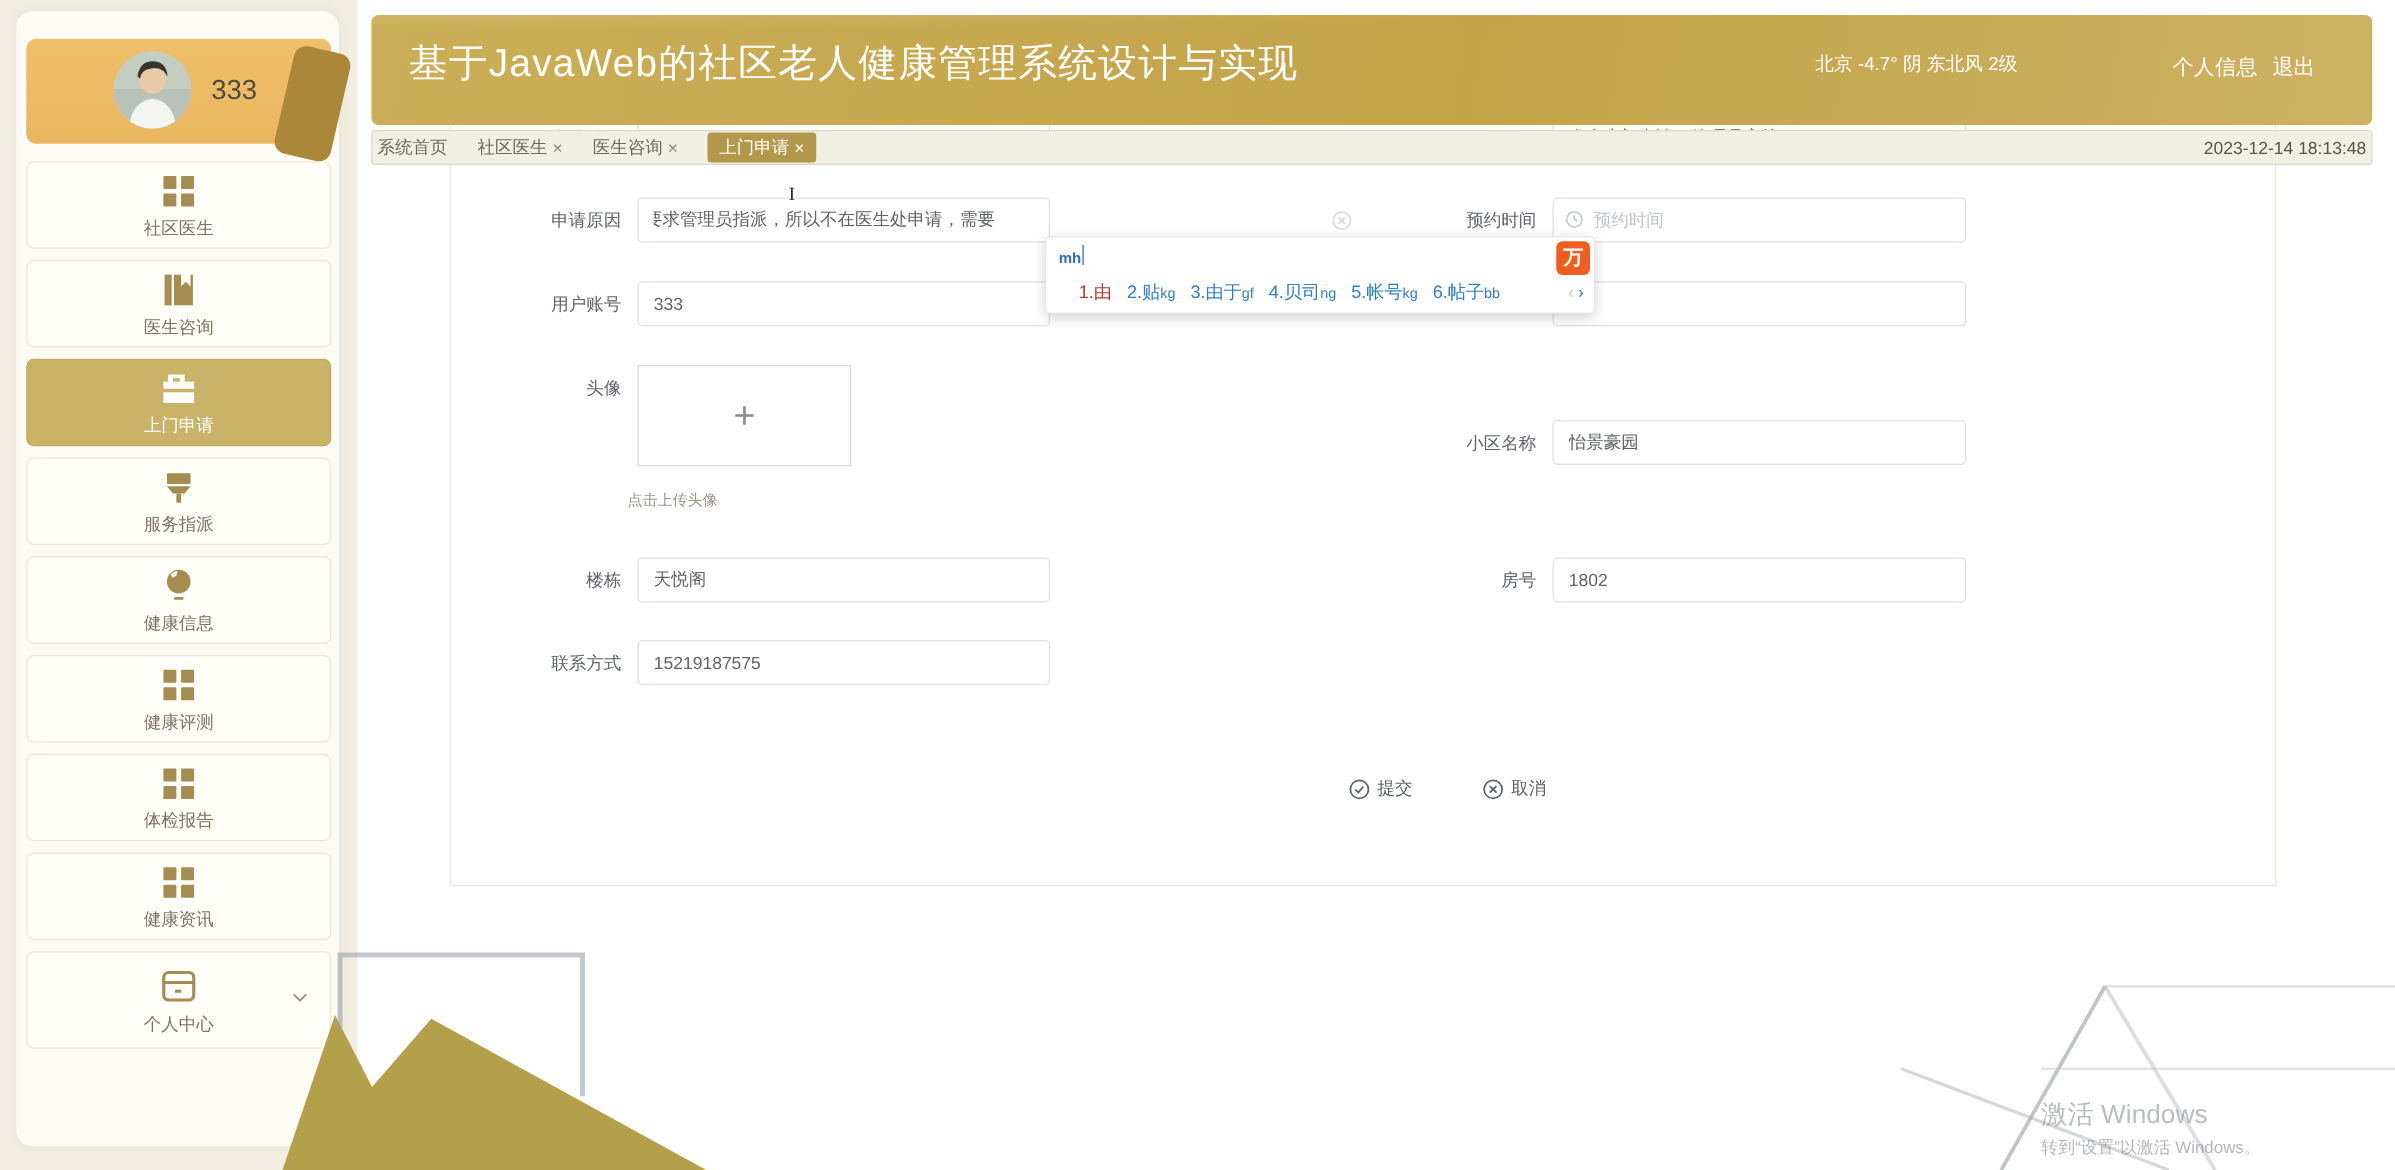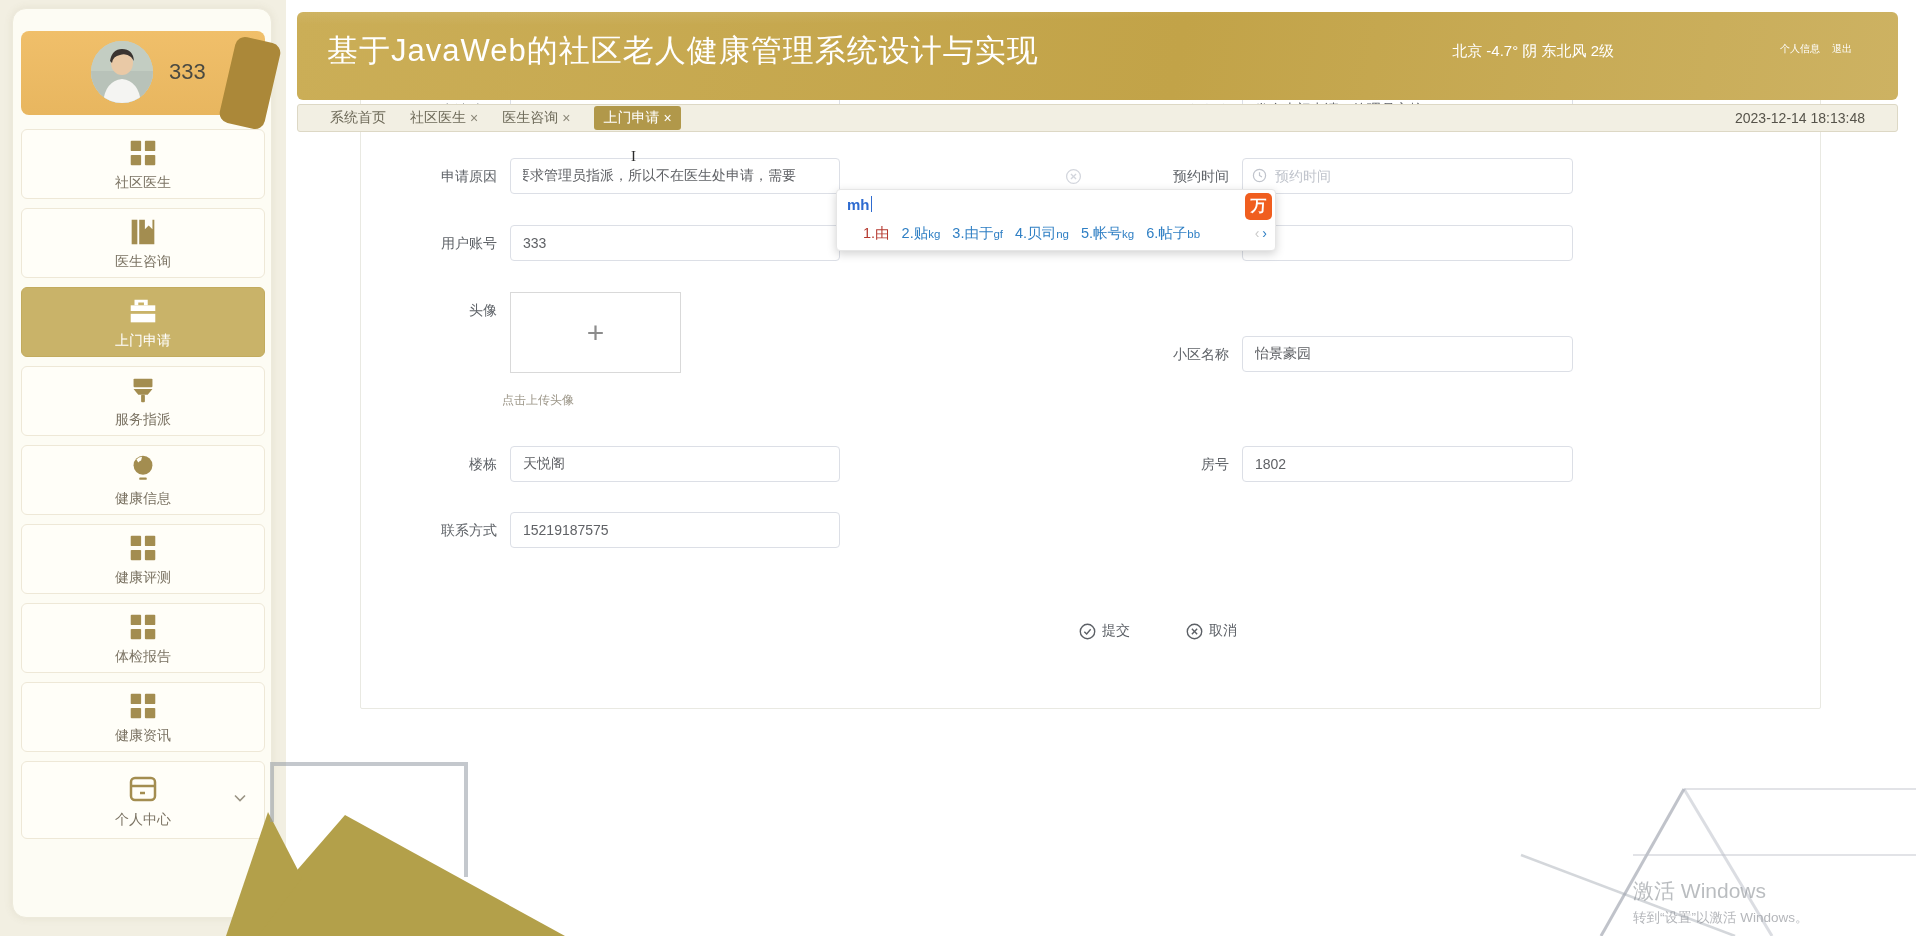--- a/index.html
+++ b/index.html
@@ -30,26 +30,26 @@
   .chev{position:absolute;right:16px;top:28px;color:#9a9484;}
 
   
   .topbar{position:absolute;left:297px;top:12px;width:1601px;height:88px;border-radius:6px;z-index:2;
     background:
       radial-gradient(120% 95% at 16% -40%, rgba(255,255,255,.30), rgba(255,255,255,0) 58%),
       radial-gradient(150% 130% at 88% 175%, rgba(255,252,235,.30), rgba(255,255,255,0) 55%),
       linear-gradient(100deg,#cbae57,#c2a348 55%,#cdb262);}
   .app-title{position:absolute;left:30px;top:18px;margin:0;font-size:31px;font-weight:500;color:#fff;letter-spacing:1px;}
   .weather{position:absolute;right:284px;top:30px;font-size:15px;color:#fff;}
-  .hlinks{position:absolute;right:46px;top:30px;font-size:10px;color:#fff;display:flex;gap:12px;}
+  .hlinks{position:absolute;right:46px;top:30px;font-size:17px;color:#fff;display:flex;gap:12px;}
   .hlinks span{cursor:pointer;}
 
   
   .tabbar{position:absolute;left:297px;top:104px;width:1601px;height:28px;background:#f2efe3;border:1px solid #ddd8c5;
-          border-radius:3px;display:flex;align-items:center;padding:0 32px;gap:24px;font-size:14px;color:#6e6a59;z-index:2;}
+          border-radius:3px;display:flex;align-items:center;padding:0 4px;gap:24px;font-size:14px;color:#6e6a59;z-index:2;}
   .tab{display:flex;align-items:center;gap:4px;cursor:pointer;white-space:nowrap;}
   .tab .x{font-size:14px;color:#8b8778;cursor:pointer;}
   .tab.active{background:#b1984a;color:#fff;border-radius:3px;padding:3px 9px;}
   .tab.active .x{color:#fff;}
   .ts{margin-left:auto;color:#56534a;font-size:14px;}
 
   
   .card{position:relative;margin-left:360px;margin-top:51px;width:1461px;height:658px;background:#fff;
         border:1px solid #e9e9e2;border-radius:2px;z-index:1;}
   .frow{position:absolute;display:flex;align-items:flex-start;}
@@ -68,21 +68,21 @@
   .plus{color:#8c8c8c;font-size:30px;font-weight:300;line-height:1;}
   .uptip{position:absolute;left:141px;top:340px;font-size:12px;color:#9c9688;}
   .btnrow{position:absolute;left:718px;top:570px;display:flex;gap:56px;}
   .tbtn{display:flex;align-items:center;gap:6px;font-size:14px;color:#5c6066;cursor:pointer;line-height:0;}
   .tbtn span{line-height:normal;}
   .ibeam{position:absolute;left:270px;top:96px;color:#2b2b2b;font-size:15px;font-family:"Liberation Serif",serif;}
 
   
   .ime{position:absolute;left:475px;top:137px;width:440px;height:62px;background:#fff;border:1px solid #e6e6e6;
        border-radius:4px;box-shadow:0 3px 10px rgba(0,0,0,.18);z-index:30;}
-  .ime-comp{position:absolute;left:10px;top:6px;font-size:15px;font-weight:bold;color:#2e6bd0;text-align:right;}
+  .ime-comp{position:absolute;left:10px;top:6px;font-size:12px;font-weight:bold;color:#2e6bd0;text-align:right;}
   .ime-caret{display:inline-block;width:1px;height:16px;background:#2e6bd0;vertical-align:-2px;margin-left:1px;}
   .ime-logo{position:absolute;right:3px;top:3px;width:27px;height:27px;background:#f05e1f;border-radius:5px;color:#fff;
             font-size:16px;font-weight:bold;display:flex;align-items:center;justify-content:center;cursor:pointer;}
   .ime-cands{position:absolute;left:10px;right:8px;bottom:7px;display:flex;align-items:baseline;gap:12px;font-size:14.5px;margin-left:16px;}
   .cand{color:#2f7fc4;cursor:pointer;white-space:nowrap;}
   .cand em{font-style:normal;font-size:11.5px;}
   .cand.first{color:#b5382e;}
   .ime-arrows{margin-left:auto;display:flex;gap:3px;font-size:14px;}
   .arr-prev{color:#c9c9c9;cursor:pointer;}
   .arr-next{color:#2f7fc4;cursor:pointer;}

